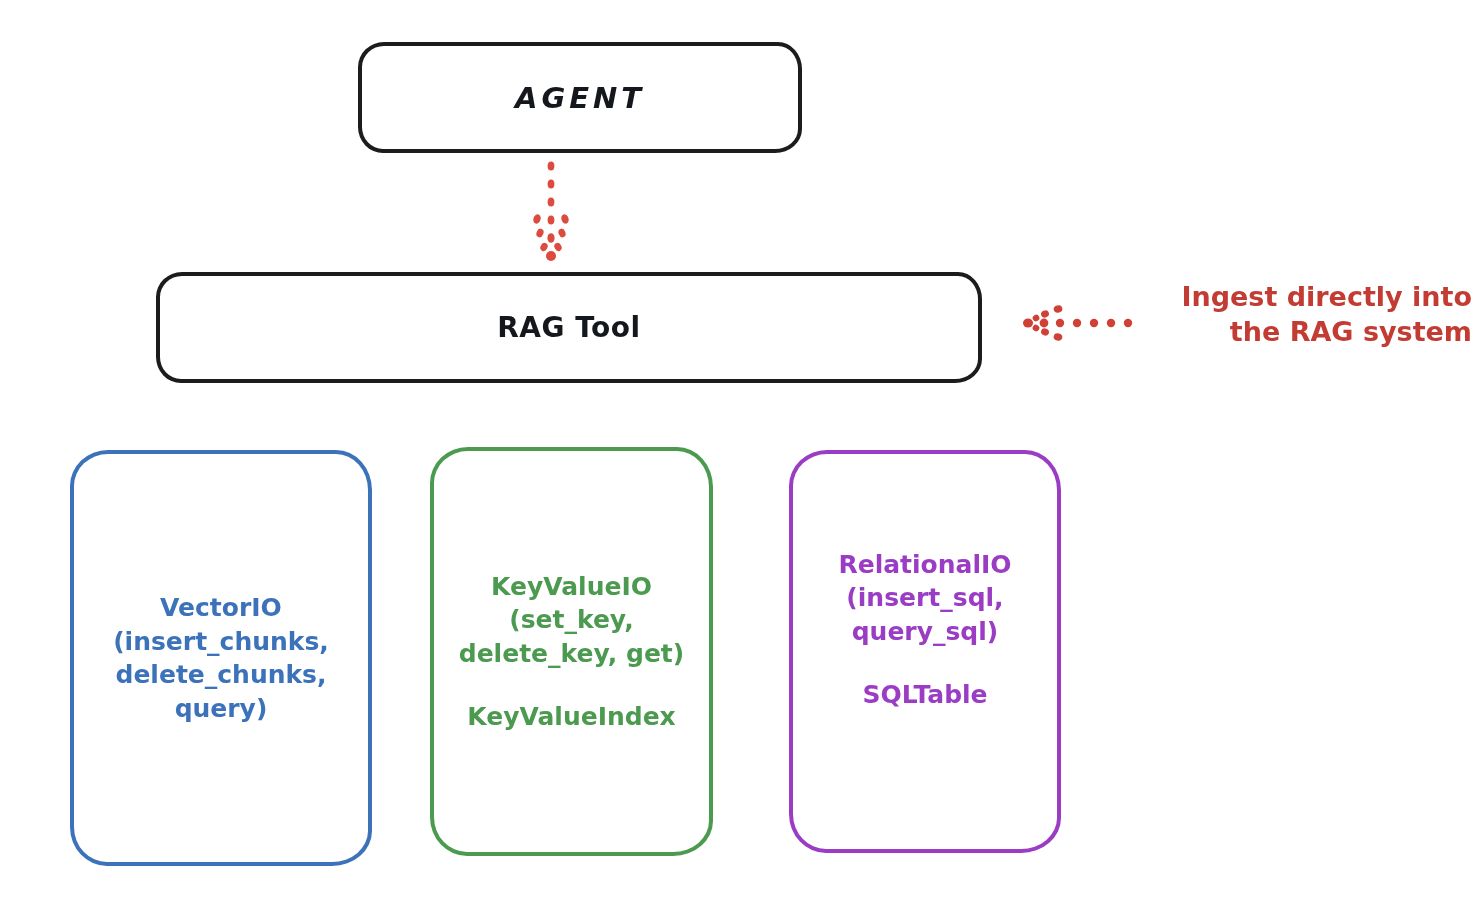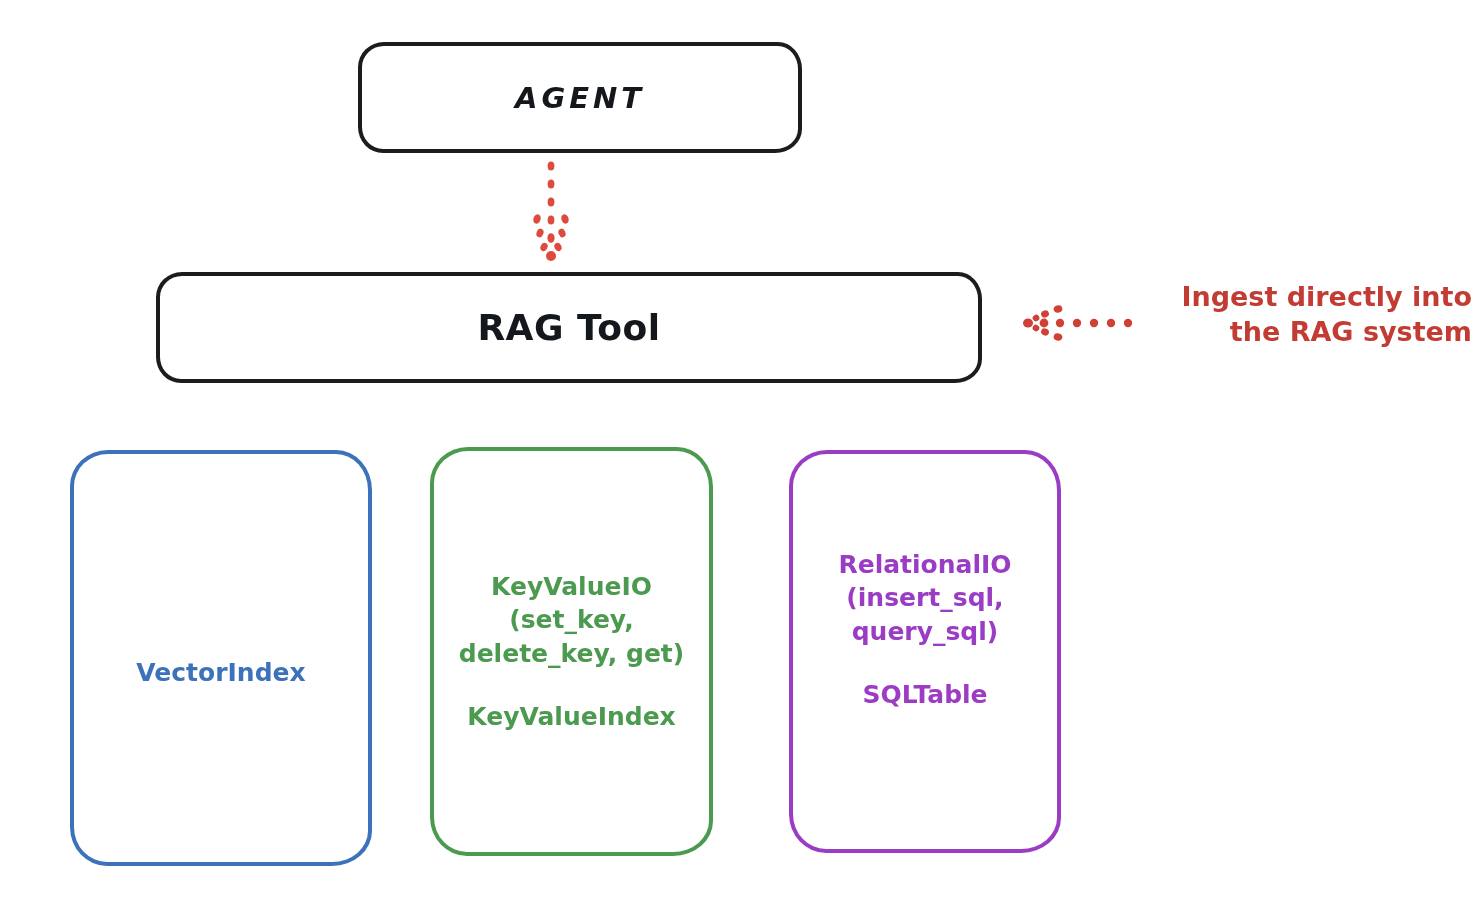--- a/index.html
+++ b/index.html
@@ -42,21 +42,21 @@
   #agent-box {
     left: 358px; top: 42px;
     width: 444px; height: 111px;
   }
   #agent-box .label { font-size: 29px; letter-spacing: 4px; }
   #ragtool-box {
     left: 156px; top: 272px;
     width: 826px; height: 111px;
   }
   #ragtool-box .label {
-    font-size: 36px;
+    font-size: 28px;
     font-style: normal;
     letter-spacing: 0.5px;
   }
   
   .box-color {
     border-width: 4px;
     border-style: solid;
     border-radius: 38px 36px 40px 37px / 36px 40px 35px 39px;
     flex-direction: column;
     padding: 10px 8px;
@@ -172,21 +172,24 @@
       <ellipse cx="27" cy="36" rx="4.0" ry="3.4" transform="rotate(22 27 36)"></ellipse>
       <ellipse cx="18" cy="32" rx="3.4" ry="3.2" transform="rotate(28 18 32)"></ellipse>
     </g>
   </svg>
 
   <div id="ingest-annotation">Ingest directly into
 the RAG system</div>
 
   <div class="node box-color" id="vectorio-box">
     <div class="stack">
-      <div class="index-line">VectorIndex</div>
+      <div class="api-line">VectorIO
+(insert_chunks,
+delete_chunks,
+query)</div>
     </div>
   </div>
 
   <div class="node box-color" id="relationalio-box">
     <div class="stack">
       <div class="api-line">RelationalIO
 (insert_sql,
 query_sql)</div>
       <div class="index-line">SQLTable</div>
     </div>

